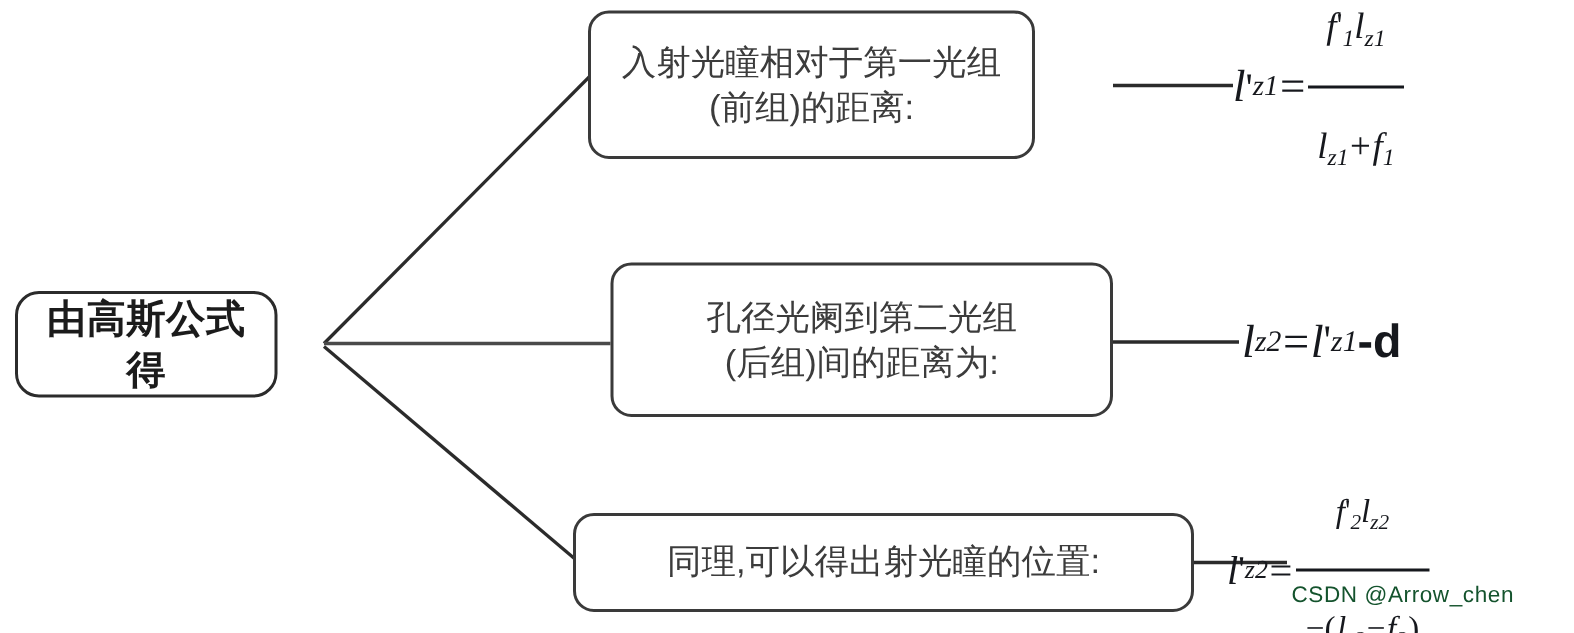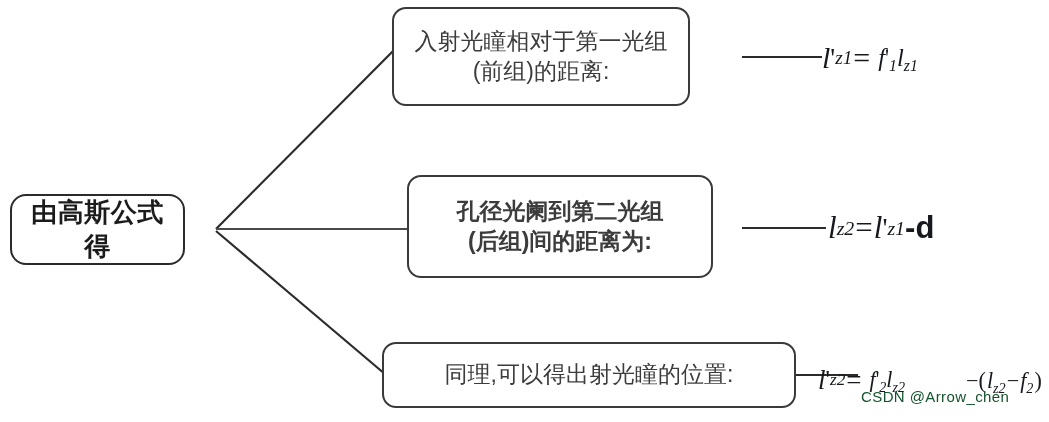--- a/index.html
+++ b/index.html
@@ -55,24 +55,23 @@
   .node.n1 {
     left: 392px;
     top: 7px;
     width: 298px;
     height: 99px;
     font-size: 23px;
   }
   .node.n2 {
     left: 407px;
     top: 175px;
-    width: 306px;
+    width: 335px;
     height: 103px;
     font-size: 23px;
-    font-weight: bold;
   }
   .node.n3 {
     left: 382px;
     top: 342px;
     width: 414px;
     height: 66px;
     font-size: 23px;
   }
 
   .node-text {
@@ -113,20 +112,21 @@
     font-size: 0.9em;
     vertical-align: 0.06em;
   }
   .eq {
     font-style: normal;
     padding: 0 1px;
   }
 
   .frac {
     display: inline-flex;
+    flex-direction: column;
     align-items: center;
     justify-content: center;
     vertical-align: middle;
     margin: 0 1px;
     gap: 24px;
   }
   .frac .num {
     padding: 0 6px 1px 6px;
     font-size: 0.82em;
   }
@@ -190,20 +190,21 @@
   </div>
 
   <div class="formula f1">
     <span class="var">l</span>
       <span class="prime">'</span>
       <sub>z1</sub>
       <span class="eq">=</span>
     <span class="frac">
       <span class="num"><span class="var">f</span><span class="prime">'</span><sub>1</sub><span class="var">l</span><sub>z1</sub></span>
       <span class="bar"></span>
+      <span class="den"><span class="var">l</span><sub>z1</sub><span class="eq">+</span><span class="var">f</span><sub>1</sub></span>
     </span>
   </div>
 
   <div class="formula f2">
     <span class="var">l</span>
       <sub>z2</sub>
       <span class="eq">=</span>
       <span class="var">l</span>
       <span class="prime">'</span>
       <sub>z1</sub>

